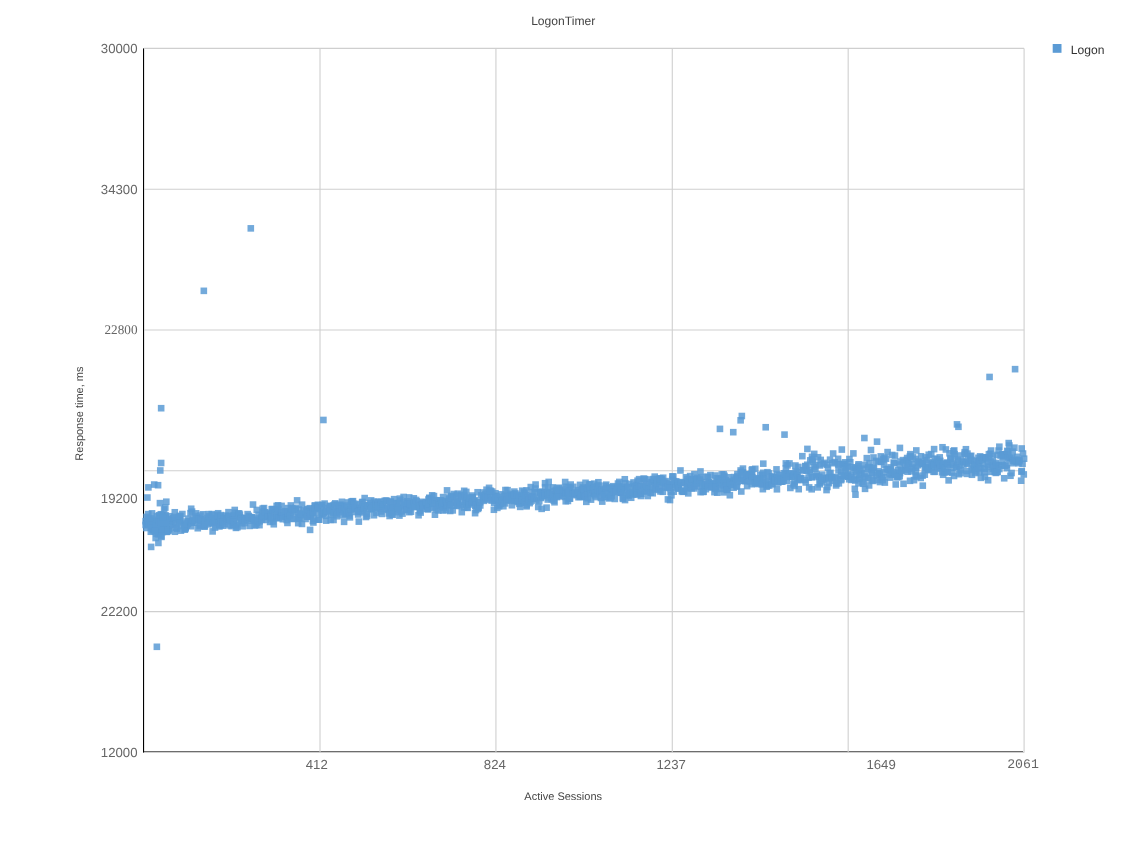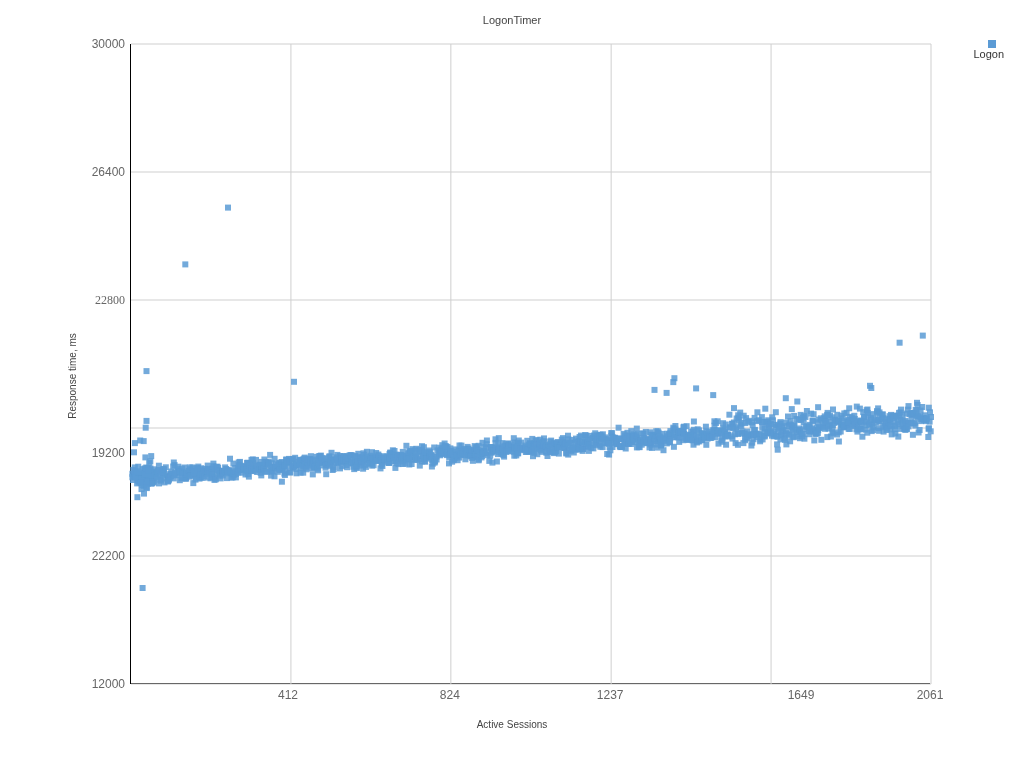--- a/index.html
+++ b/index.html
@@ -24,23 +24,22 @@
     top: 14px;
     text-align: center;
     font-size: 11px;
     color: #444;
   }
   .legend {
     position: absolute;
     right: 20px;
     top: 40px;
     display: flex;
-    align-items: flex-end;
+    align-items: flex-start;
     color: #333;
-    flex-direction: column;
   }
   .legend .swatch {
     width: 8px;
     height: 8px;
     background: #5b9bd5;
     margin-right: 8px;
   }
   .plot {
     position: absolute;
     left: 130px;  
@@ -110,30 +109,30 @@
   <div class="legend">
     <span class="swatch"></span>
     <span>Logon</span>
   </div>
 
   <div id="y-ticks">
       <div class="tick y" style="top: 684px;">12000</div>
       <div class="tick y" style="top: 556px;">22200</div>
       <div class="tick y" style="top: 453px; text-align: right;">19200</div>
       <div class="tick y" style="top: 300px; font-family: Liberation Serif, serif;">22800</div>
-      <div class="tick y" style="top: 172px;">26400</div>
+      <div class="tick y" style="top: 172px;">34300</div>
       <div class="tick y" style="top: 44px;">30000</div>
     </div>
 
   <div id="x-ticks">
       <div class="tick x" style="left: 288px;">412</div>
       <div class="tick x" style="left: 449.845px;">824</div>
       <div class="tick x" style="left: 610.155px;">1237</div>
       <div class="tick x" style="left: 789px; margin-left: 12px;">1649</div>
-      <div class="tick x" style="left: 930px;">2061</div>
+      <div class="tick x" style="left: 930px; font-family: Liberation Mono, monospace;">2061</div>
     </div>
 
   <div class="ylabel">Response time, ms</div>
 
   <div class="plot">
     <svg class="plot-svg" viewBox="0 0 800 640">
       <g class="gridlines" id="gridlines">
           <line x1="0" x2="800" y1="640" y2="640" class="grid"></line>
           <line x1="0" x2="800" y1="512" y2="512" class="grid"></line>
           <line x1="0" x2="800" y1="384" y2="384" class="grid"></line>

